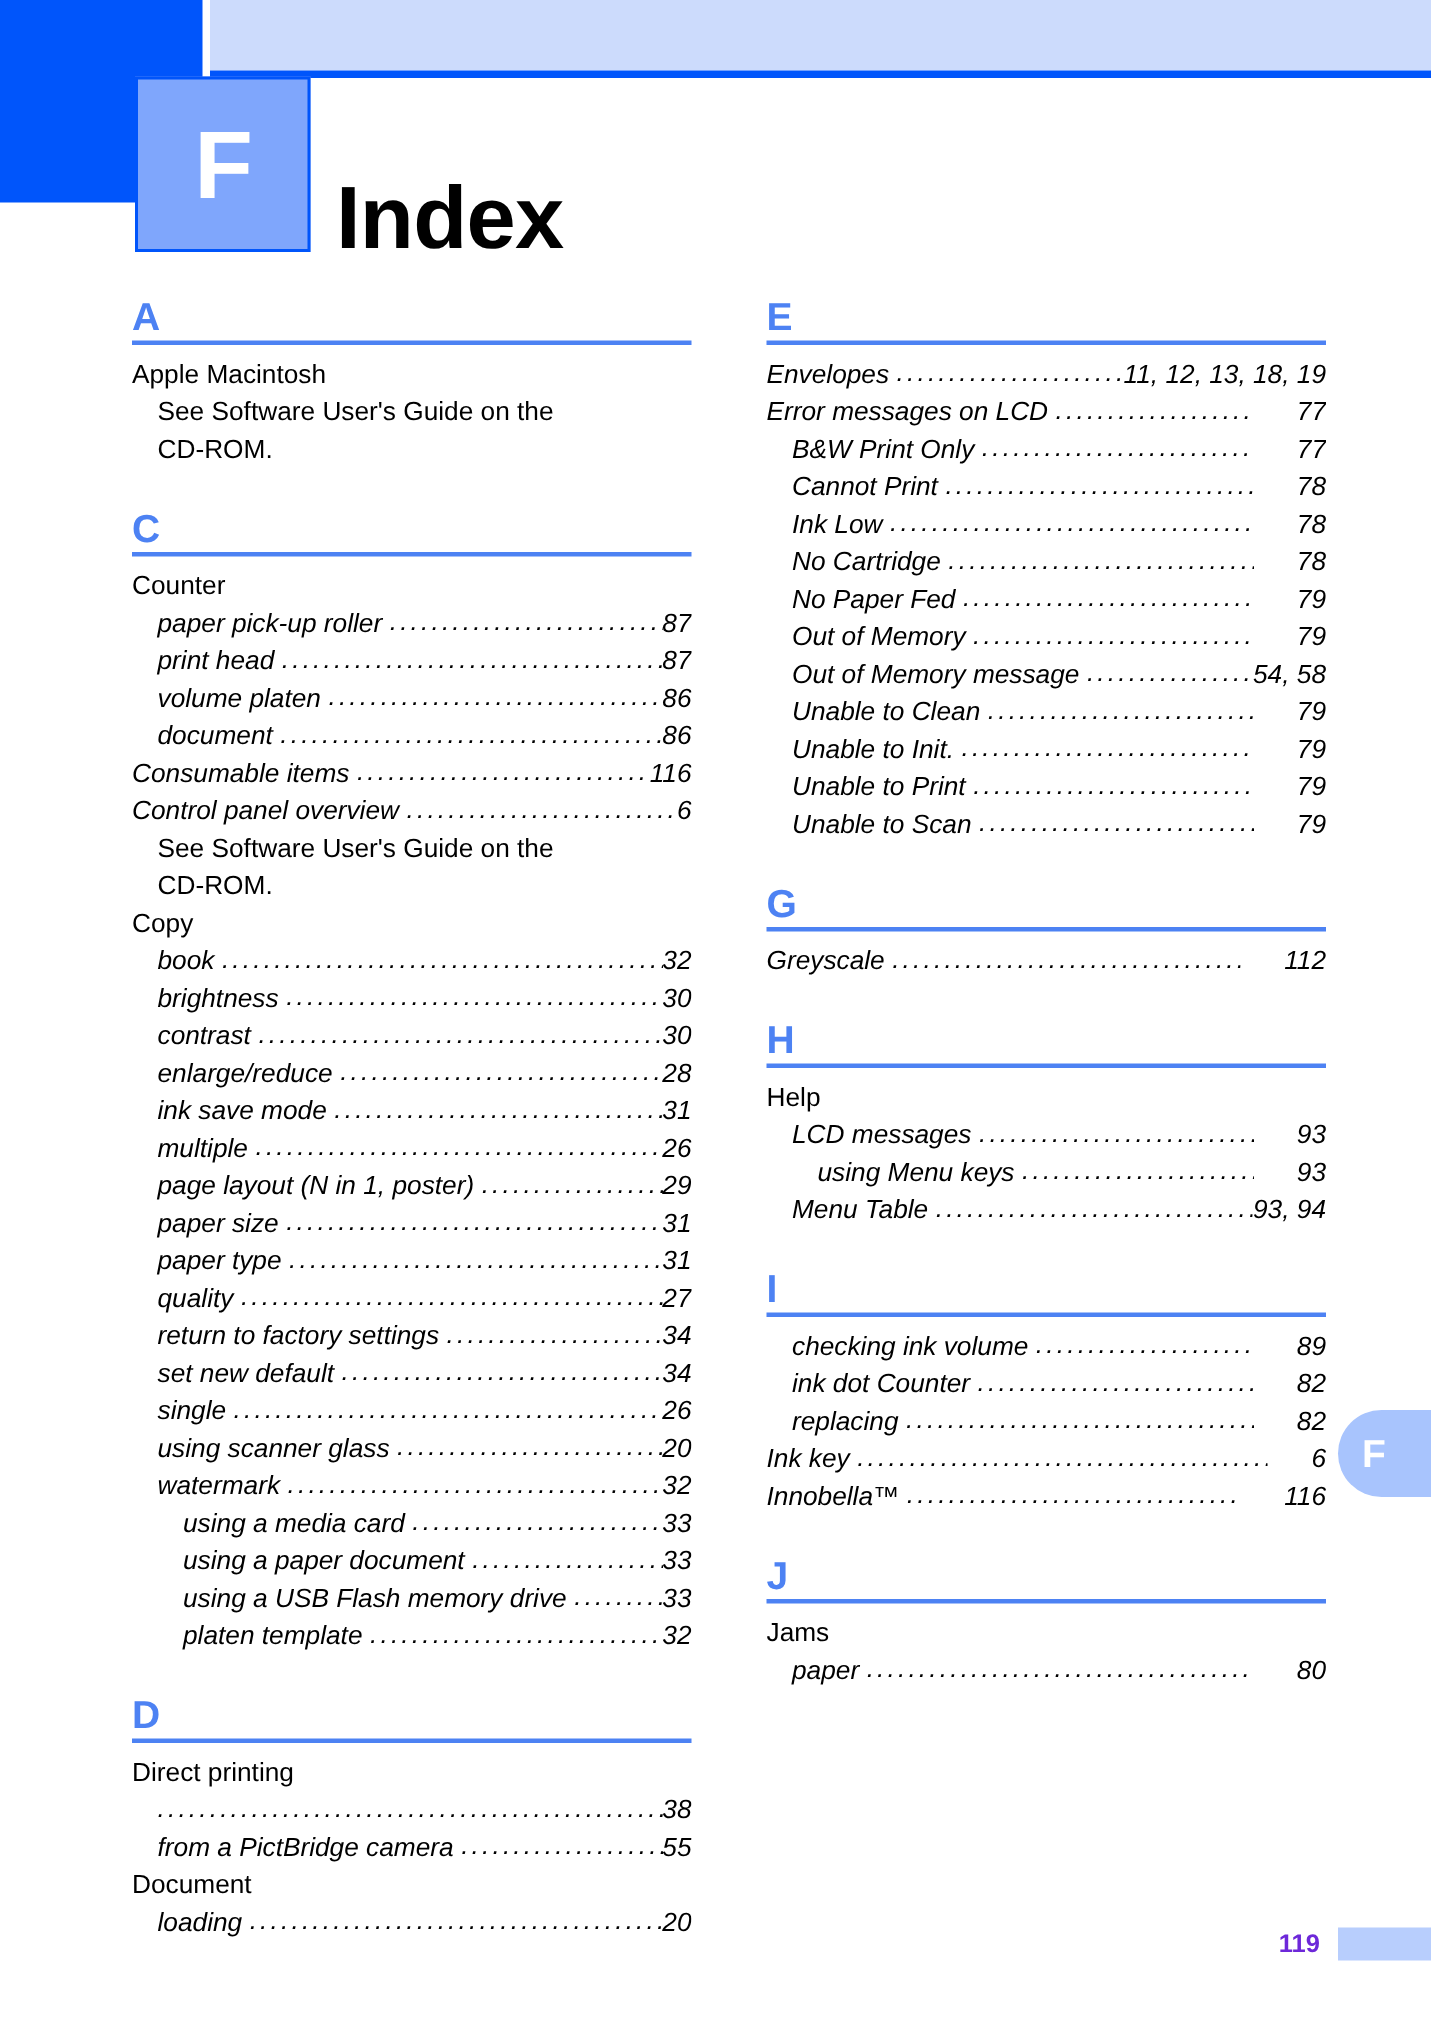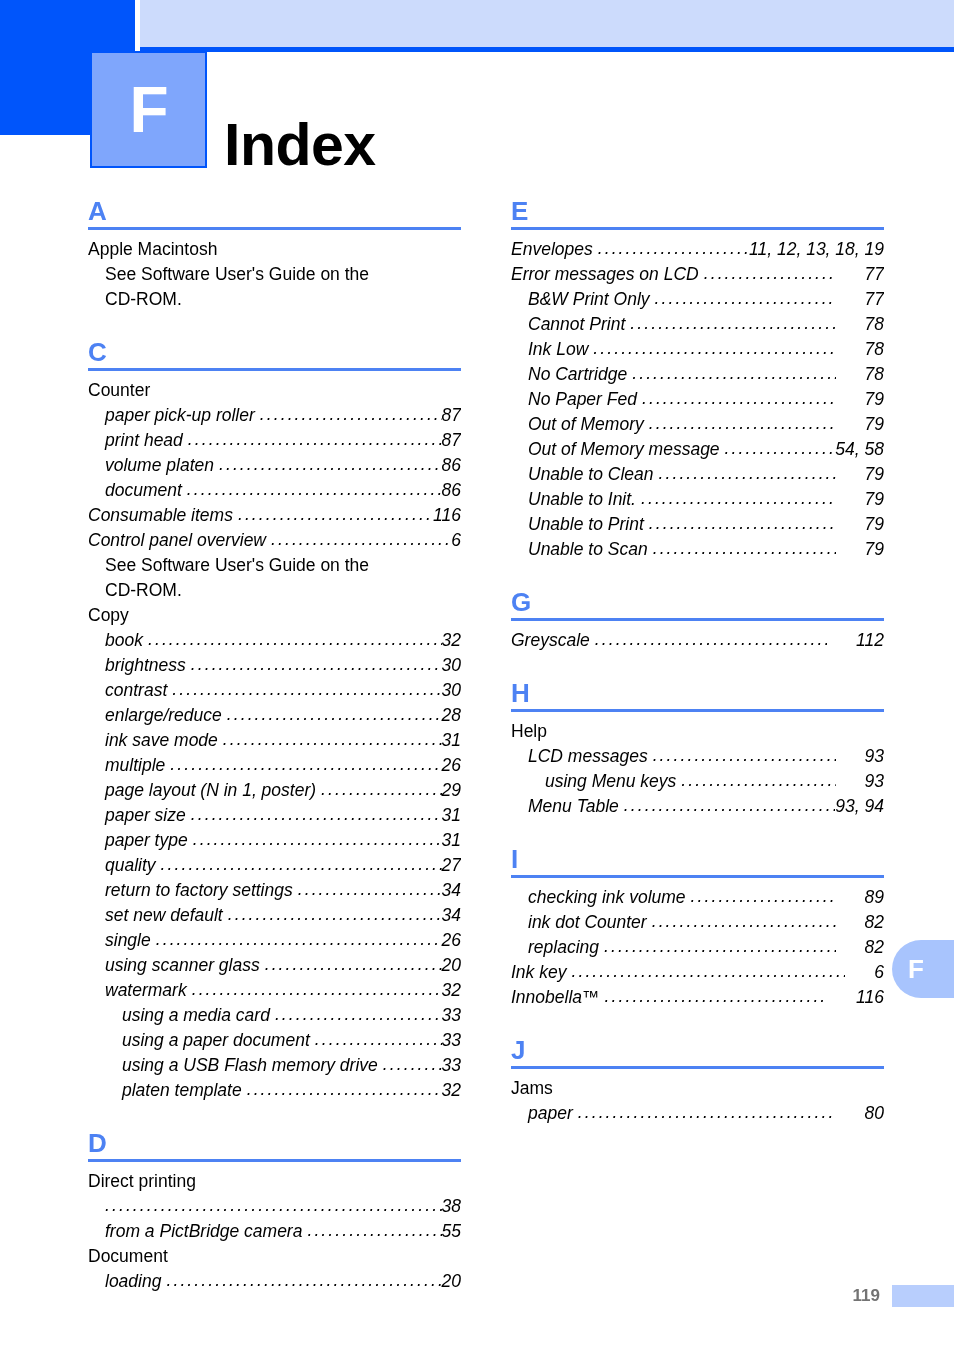--- a/index.html
+++ b/index.html
@@ -91,21 +91,21 @@
     left: 0; right: 0;
     top: 1285px;
     height: 28px;
   }
   #footer-number {
     position: absolute;
     right: 74px; top: 0;
     font-size: 17px;
     font-weight: bold;
     line-height: 22px;
-    color: #737373;
+    color: #6d28d9;
   }
   #footer-swatch {
     position: absolute;
     right: 0; top: 0;
     width: 62px; height: 22px;
     background: #b8cefd;
   }
 
   
   #columns {

